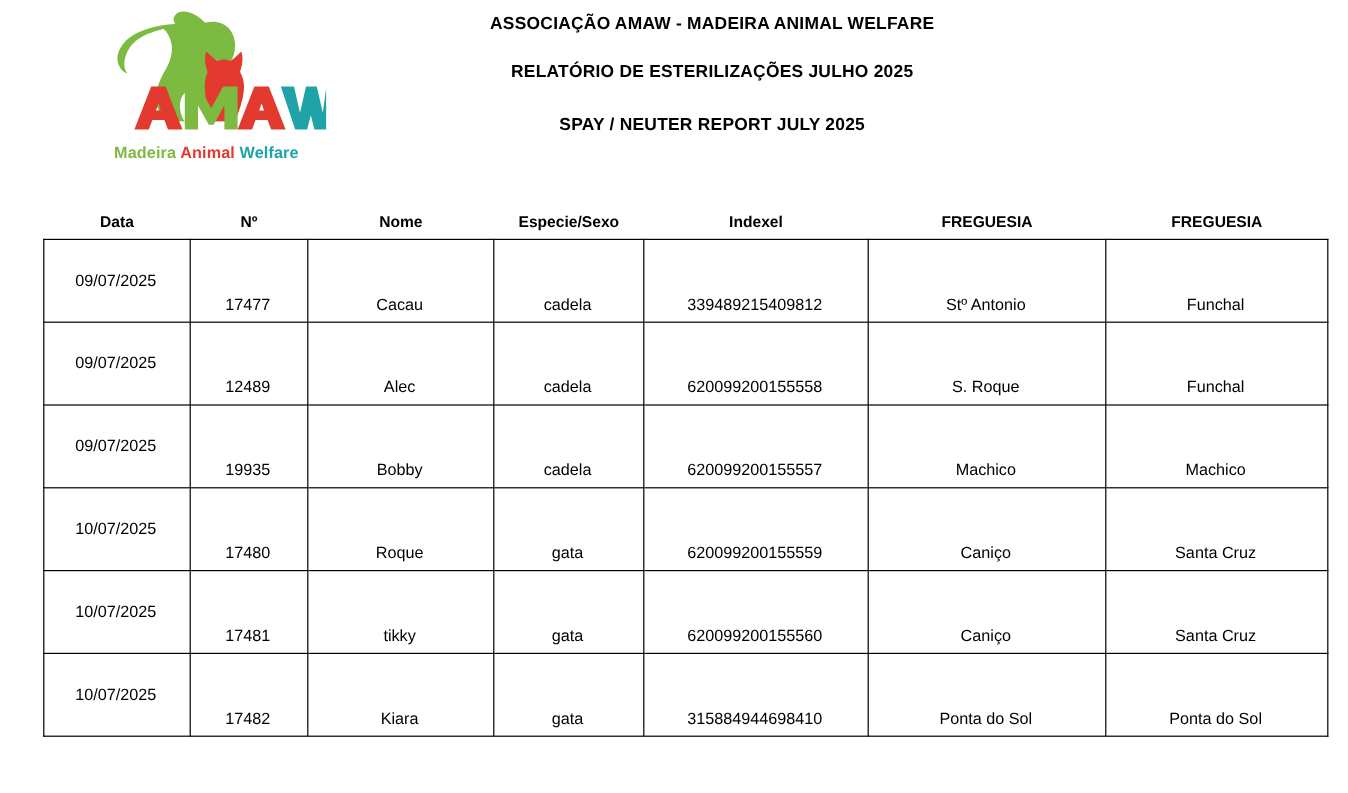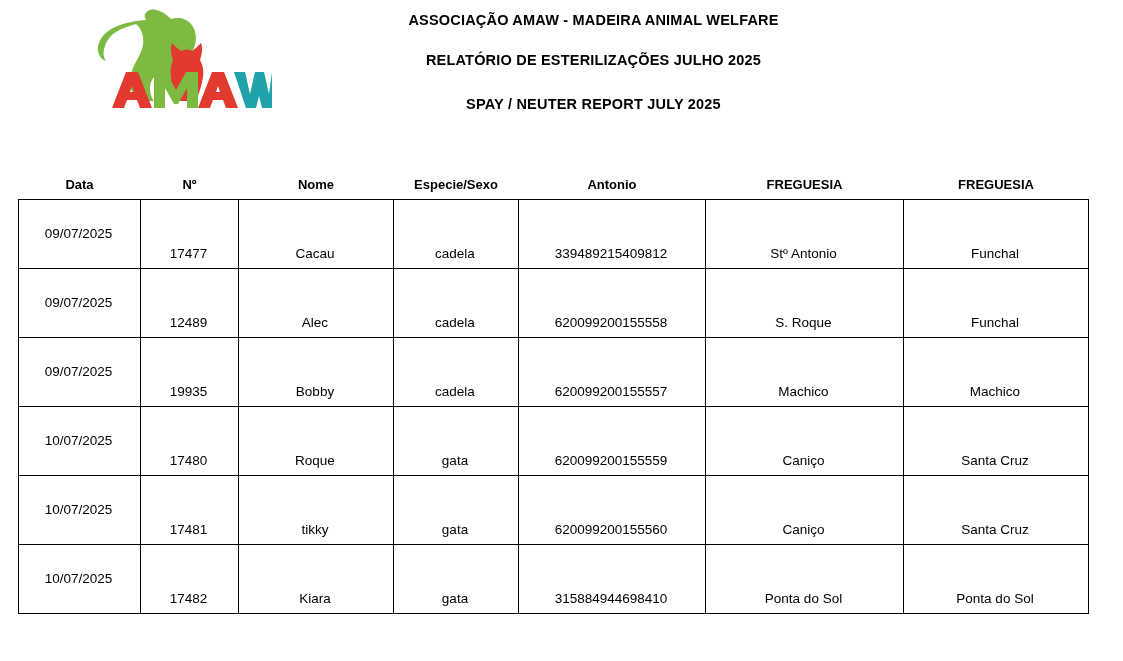--- a/index.html
+++ b/index.html
@@ -65,20 +65,21 @@
     position: absolute;
     left: 18px;
     top: 178px;
     width: 1070px;
   }
   table.report {
     border-collapse: collapse;
     table-layout: fixed;
     width: 1070px;
     font-size: 13px;
+    margin-left: 18px;
   }
   table.report th {
     font-size: 13px;
     font-weight: bold;
     text-align: center;
     padding: 0 0 7px 0;
     border: none;
     vertical-align: bottom;
     line-height: 1.1;
   }
@@ -132,20 +133,25 @@
     <path fill="#E23A2E" d="M40 104 L54 68 L66 68 L80 104 L68 104 L65 96 L55 96 L52 104 Z
       M58 88 L62 88 L60 82 Z"></path>
 
     <path fill="#7DBA42" d="M82 104 L82 68 L94 68 L104 86 L114 68 L126 68 L126 104 L115 104 L115 84 L106 100 L102 100 L93 84 L93 104 Z"></path>
 
     <path fill="#E23A2E" d="M126 104 L140 68 L152 68 L166 104 L154 104 L151 96 L141 96 L138 104 Z
       M144 88 L148 88 L146 82 Z"></path>
 
     <path fill="#1FA3A8" d="M162 68 L173 68 L178 90 L183 68 L192 68 L197 90 L200 68 L200 104 L190 104 L187 92 L184 104 L174 104 Z"></path>
   </svg>
+  <div id="logo-tagline">
+    <span class="tag-madeira">Madeira</span>
+    <span class="tag-animal">Animal</span>
+    <span class="tag-welfare">Welfare</span>
+  </div>
 </div>
 
 <div class="title-line" id="title-1">ASSOCIAÇÃO AMAW - MADEIRA ANIMAL WELFARE</div>
 <div class="title-line" id="title-2">RELATÓRIO DE ESTERILIZAÇÕES JULHO 2025</div>
 <div class="title-line" id="title-3">SPAY / NEUTER REPORT JULY 2025</div>
 
 <div id="table-wrap">
   <table class="report">
     <colgroup>
       <col class="c-data">
@@ -155,21 +161,21 @@
       <col class="c-indexel">
         <col class="c-freg">
         <col class="c-conc">
     </colgroup>
     <thead>
       <tr>
         <th>Data</th>
         <th>Nº</th>
         <th>Nome</th>
         <th>Especie/Sexo</th>
-        <th>Antonio</th>
+        <th>Indexel</th>
         <th>FREGUESIA</th>
         <th>FREGUESIA</th>
       </tr>
     </thead>
     <tbody id="table-body">
         <tr>
           <td class="date-cell">09/07/2025</td>
           <td>17477</td>
           <td>Cacau</td>
           <td>cadela</td>

